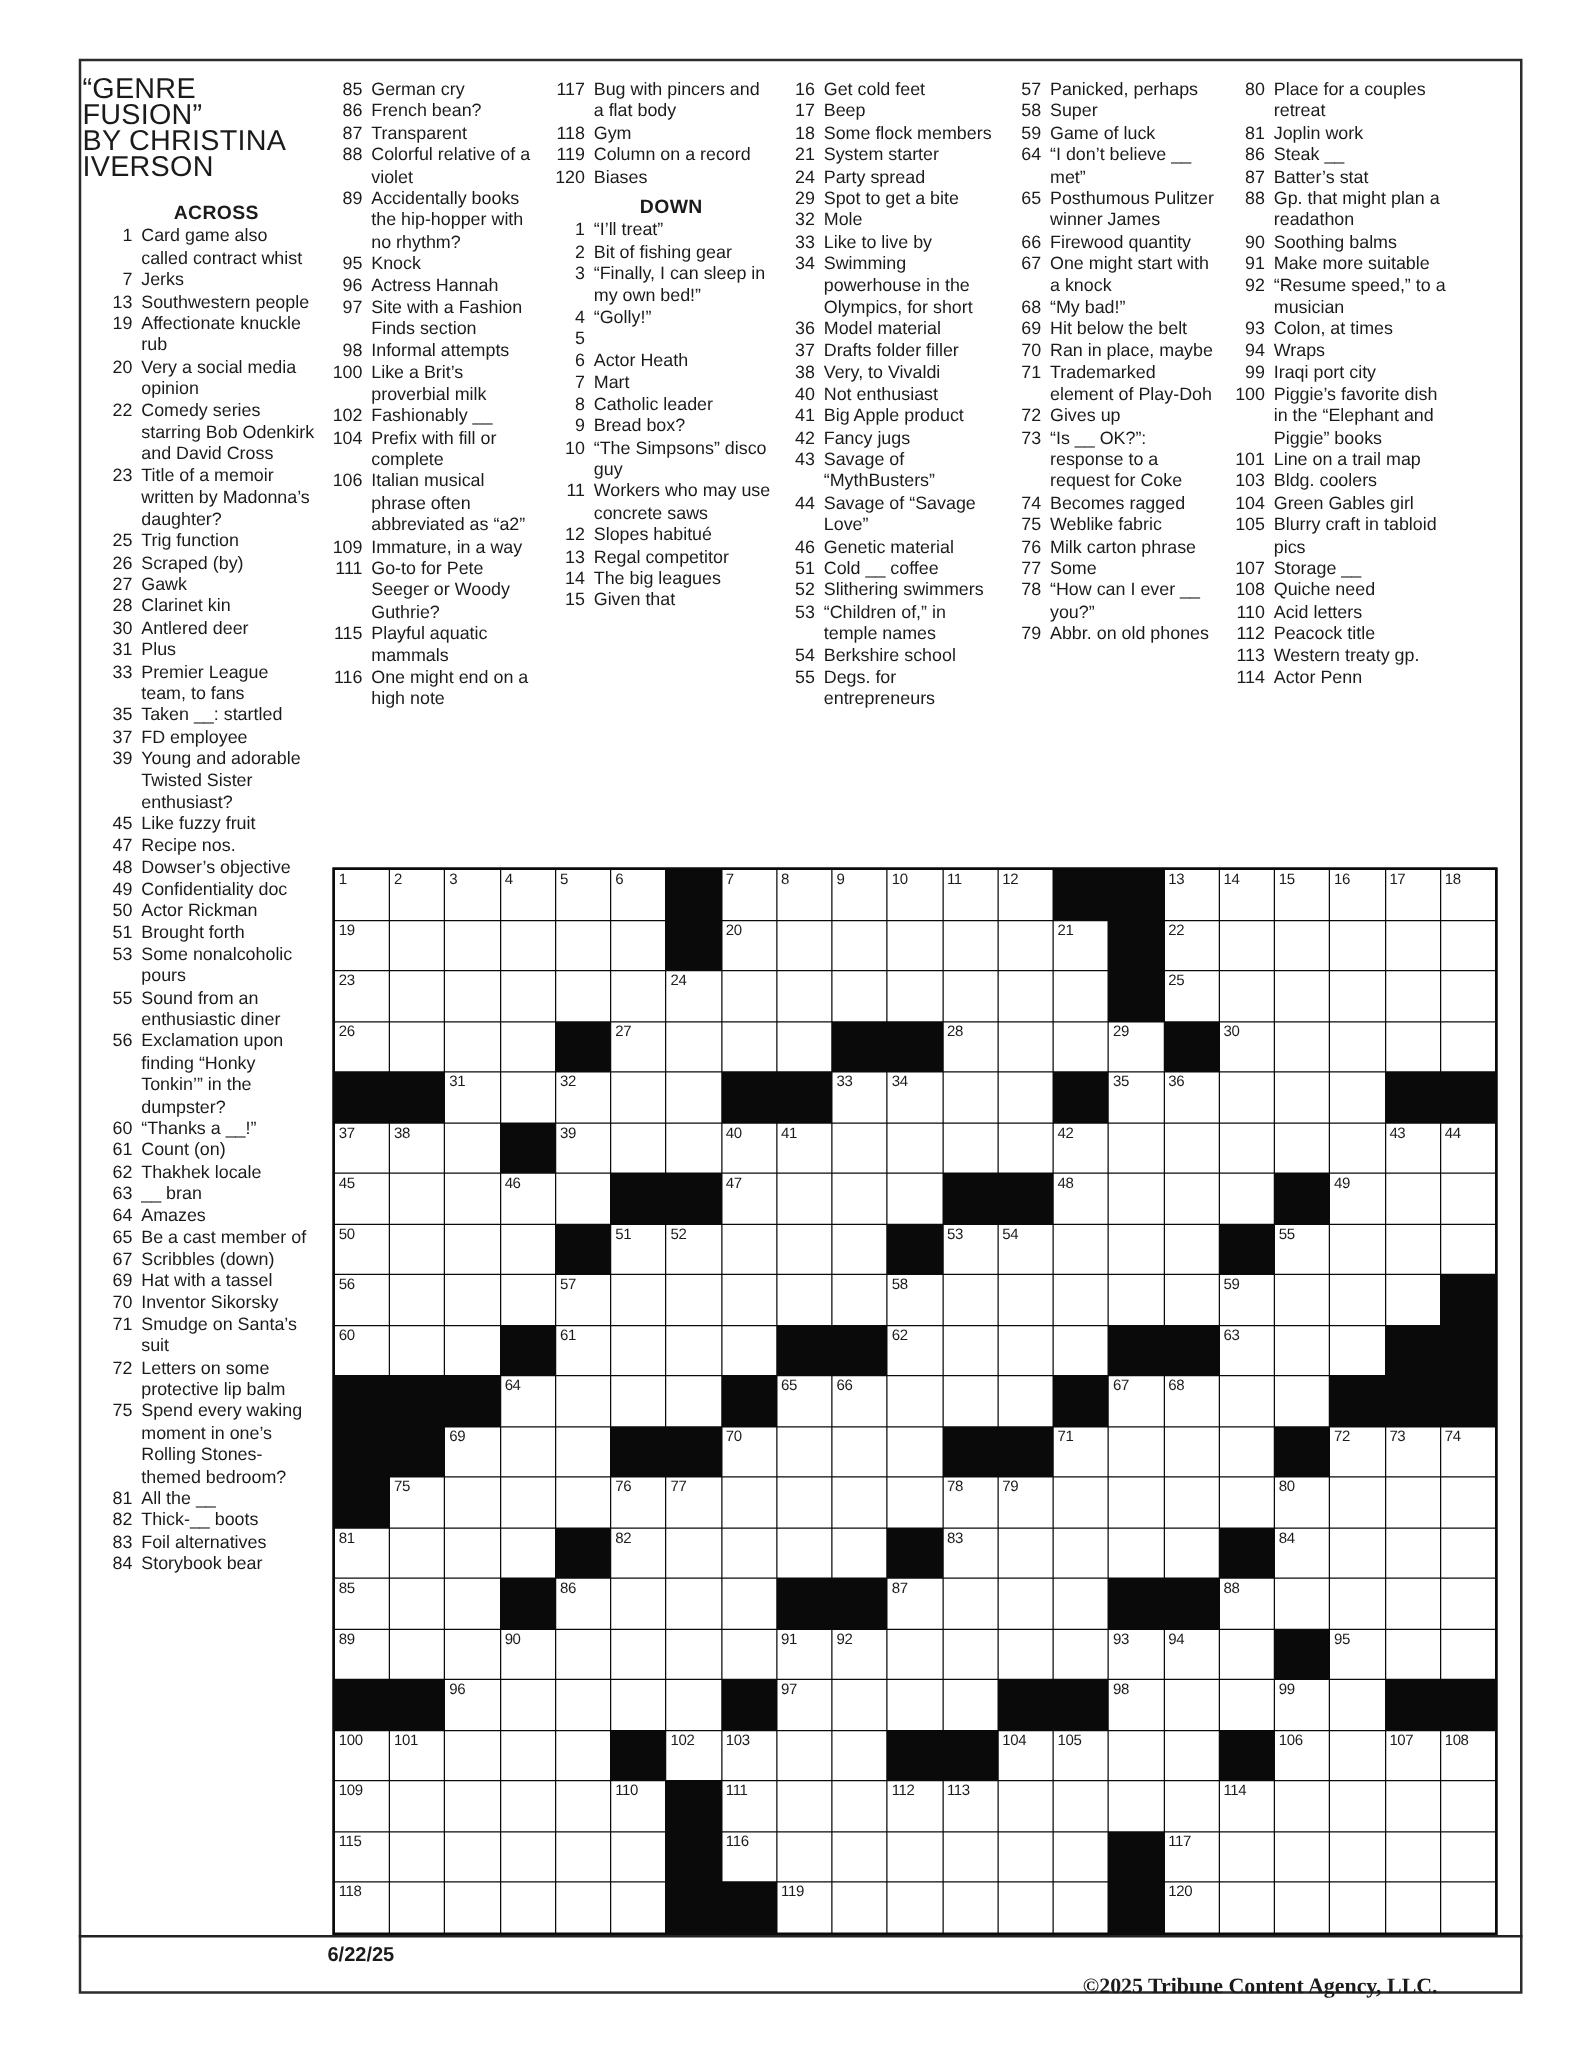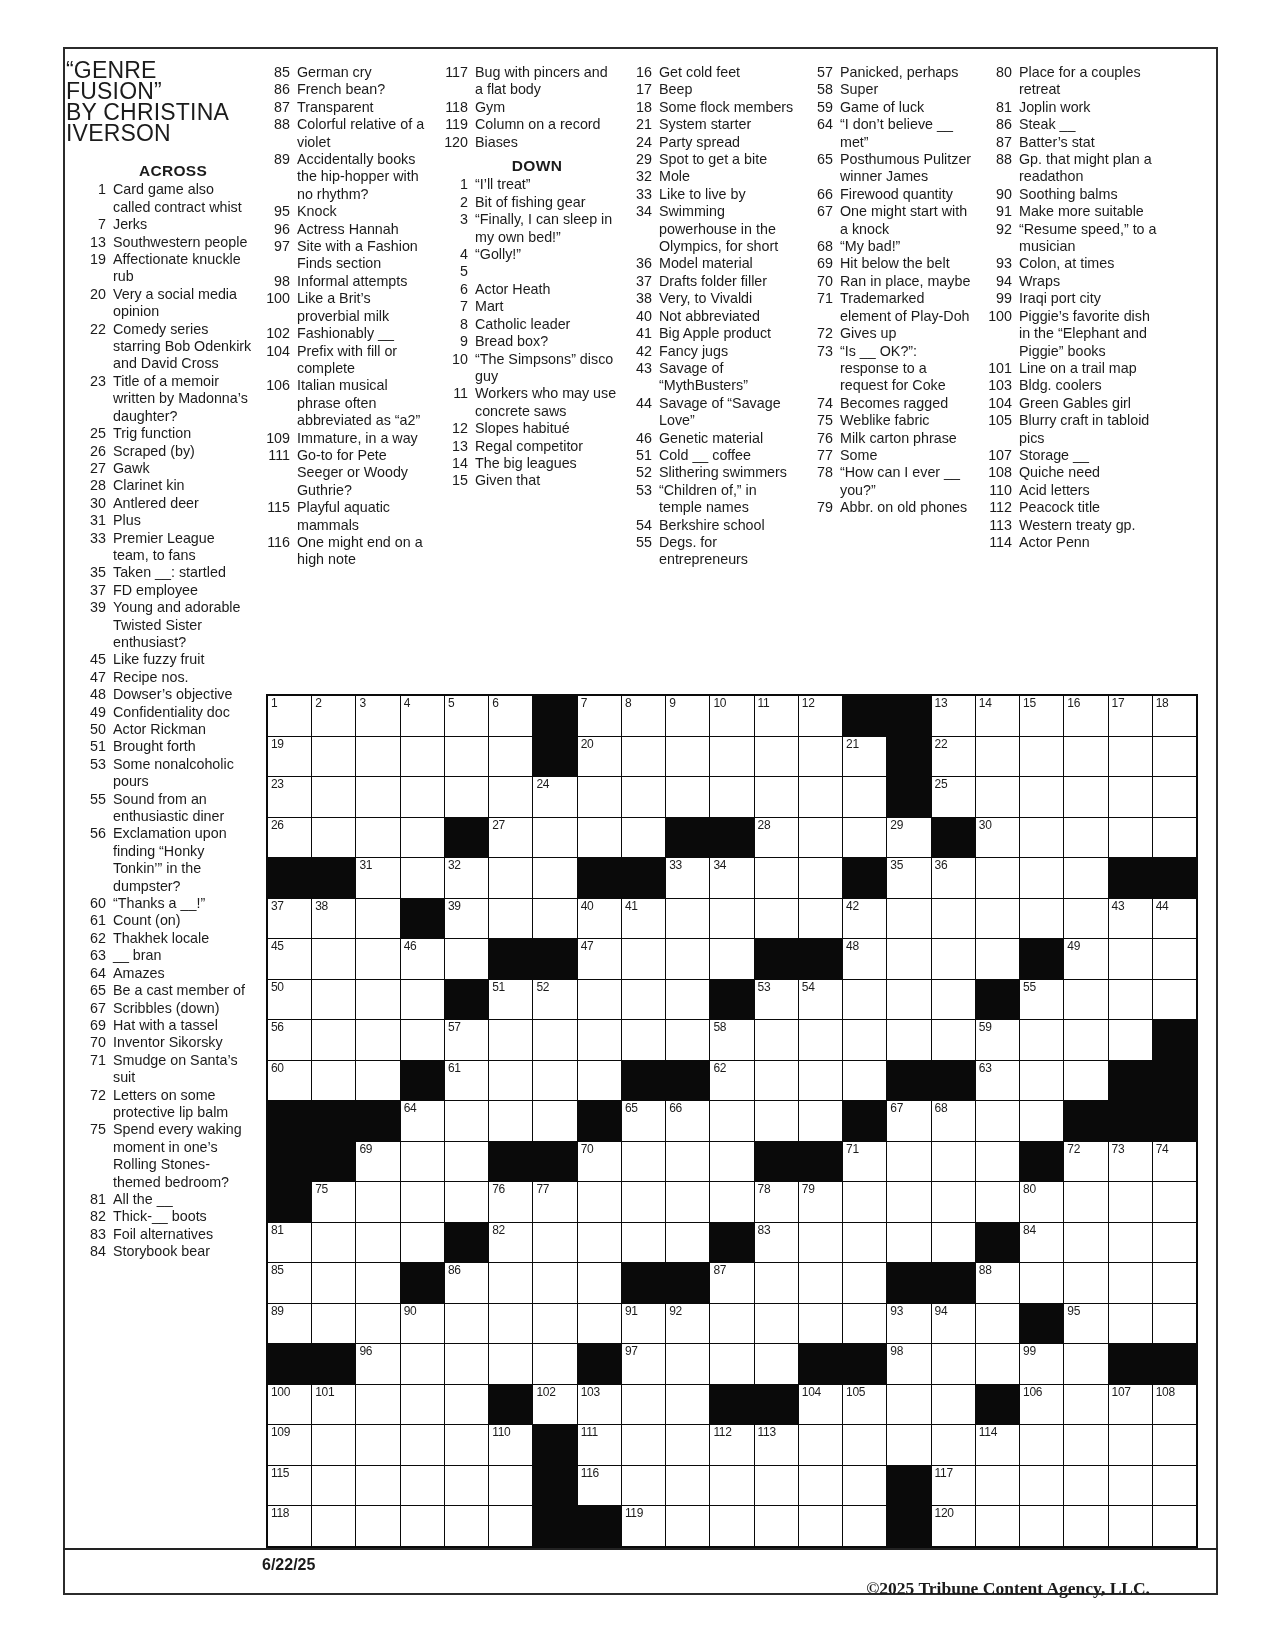--- a/index.html
+++ b/index.html
@@ -403,21 +403,21 @@
     <div class="clue">
       <span class="num">37</span>
       <span class="txt">Drafts folder filler</span>
     </div>
     <div class="clue">
       <span class="num">38</span>
       <span class="txt">Very, to Vivaldi</span>
     </div>
     <div class="clue">
       <span class="num">40</span>
-      <span class="txt">Not abbreviated</span>
+      <span class="txt">Not enthusiast</span>
     </div>
     <div class="clue">
       <span class="num">41</span>
       <span class="txt">Big Apple product</span>
     </div>
     <div class="clue">
       <span class="num">42</span>
       <span class="txt">Fancy jugs</span>
     </div>
     <div class="clue">

